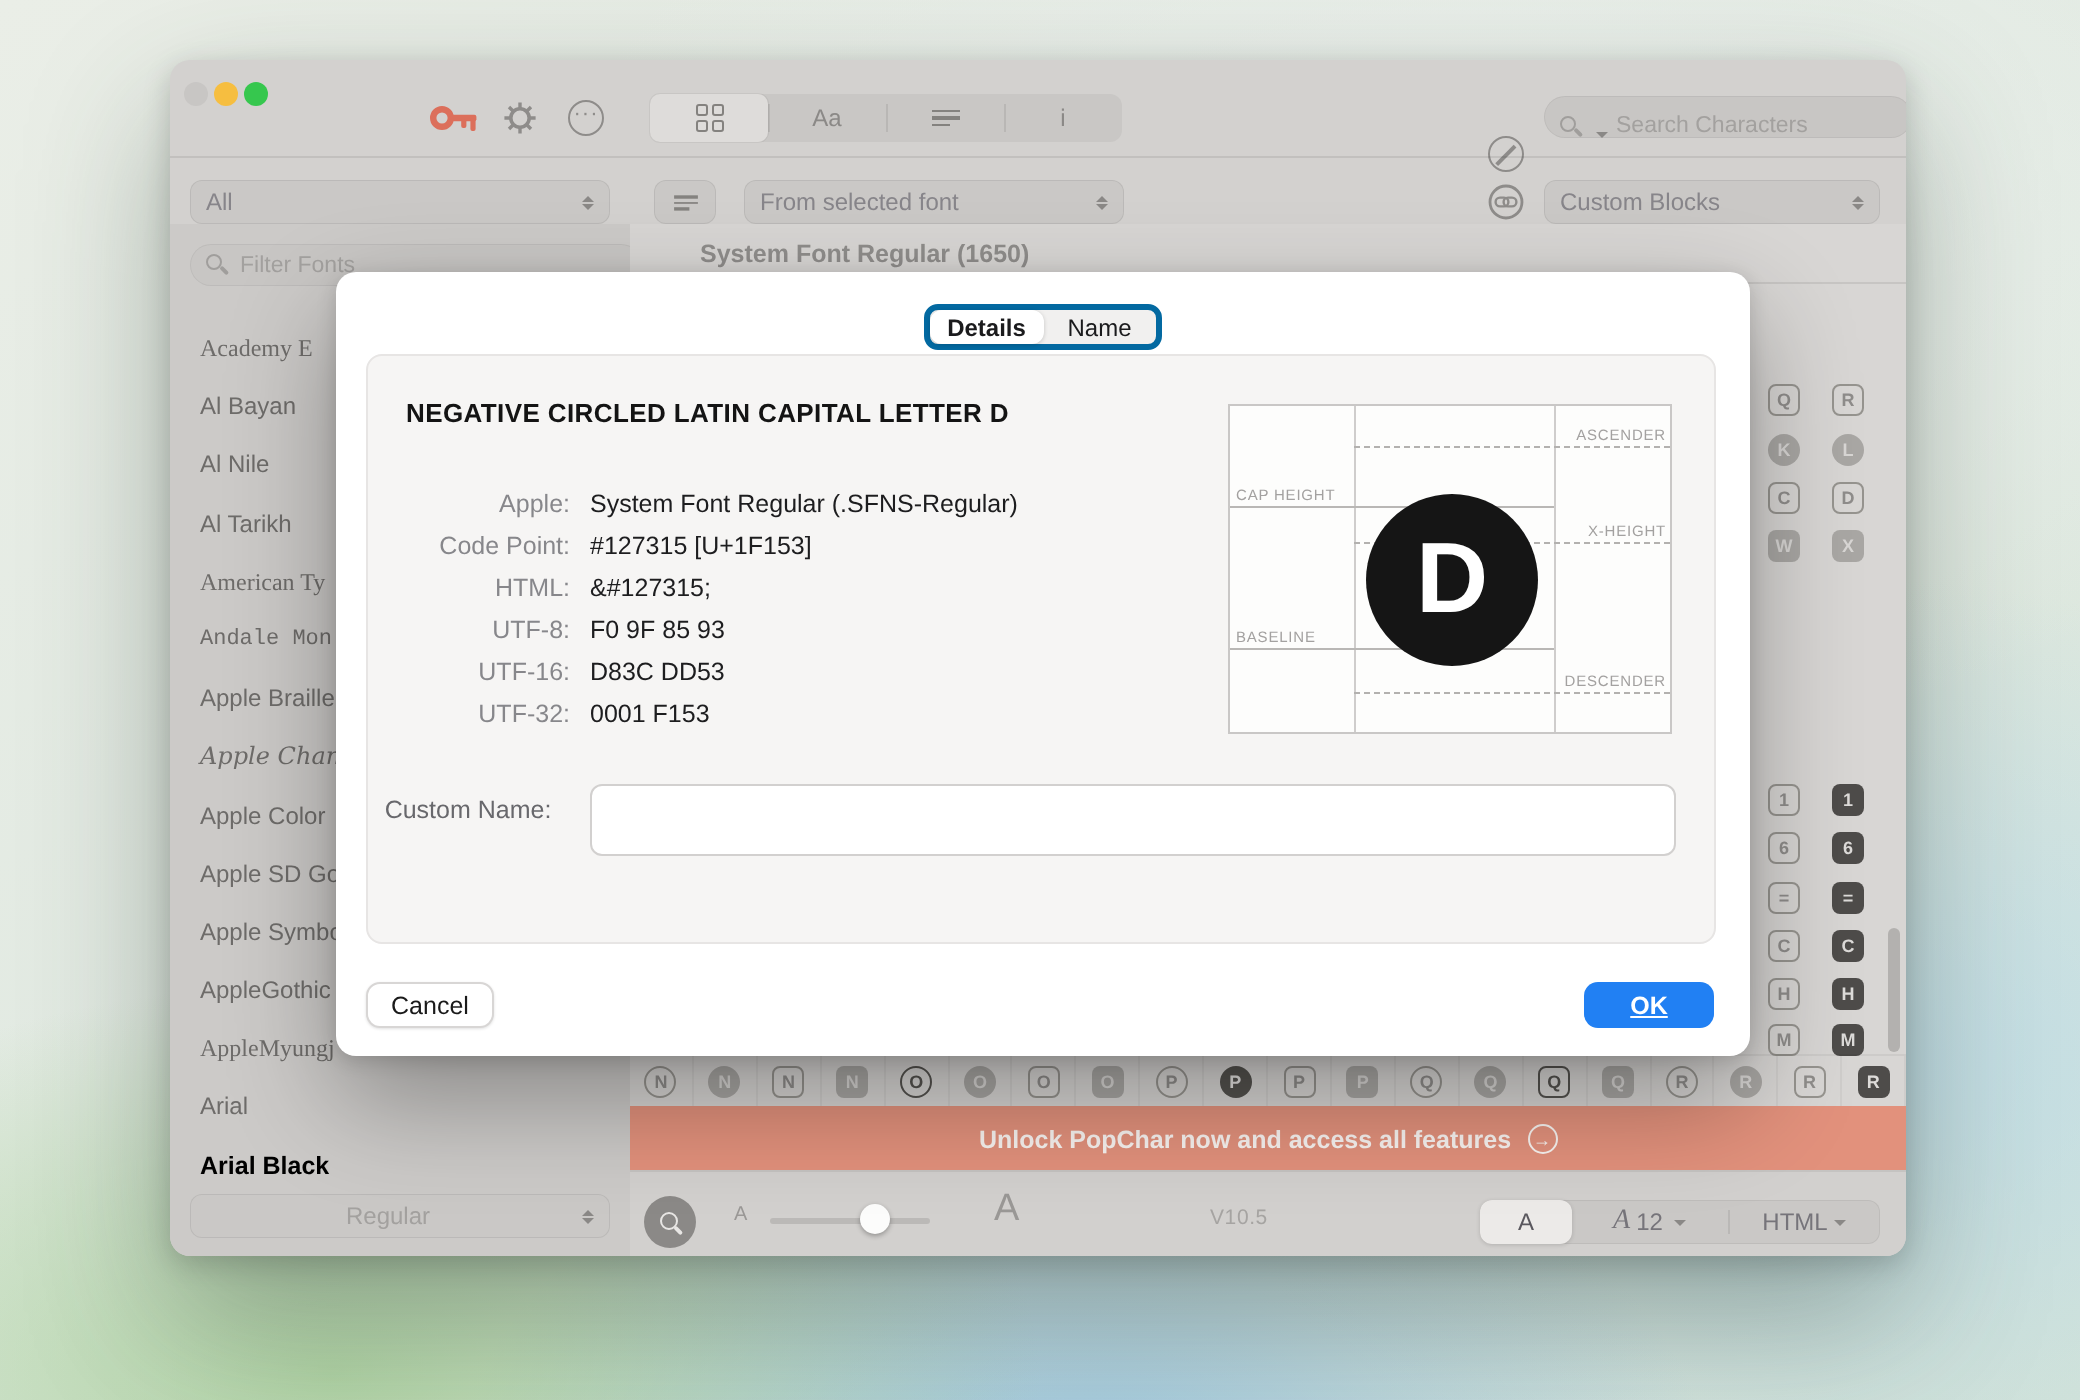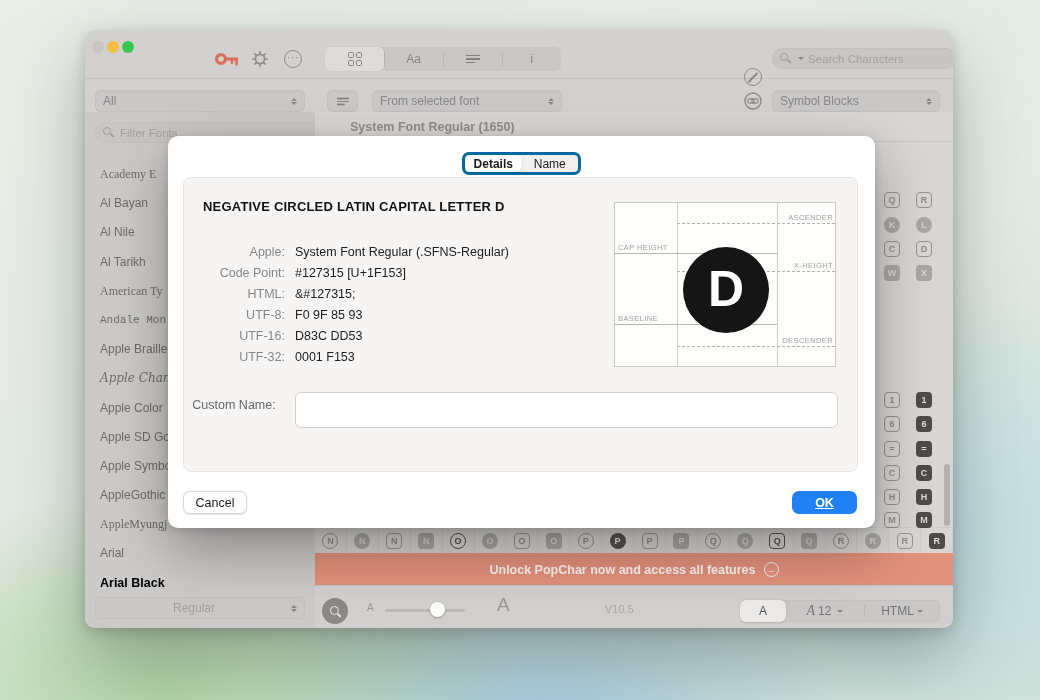--- a/index.html
+++ b/index.html
@@ -184,21 +184,21 @@
             <span></span>
           </span>
       </div>
       <div class="seg">
         <span>i</span>
       </div>
     </div>
 
     <span class="tb-icon circle-icon slash" style="left:659px;top:20px;"></span>
 
-    <div class="pill" style="left:687px;top:18px;width:168px;padding:0 8px;gap:4px;">
+    <div class="pill" style="left:687px;top:18px;width:168px;padding:0 8px;gap:4px;align-items:flex-end;">
       <span class="mag"></span>
       <span class="caret-dn"></span>
       <span>Search Characters</span>
     </div>
 
     <div class="hline row1-div"></div>
 
     <div class="select" style="left:10px;top:60px;width:210px;">
       <span class="lbl">All</span>
       <span class="updn">
@@ -221,21 +221,21 @@
         </span>
     </div>
     <span class="tb-icon" style="left:659px;top:62px;">
       <svg width="18" height="18" viewBox="0 0 18 18">
         <circle cx="9" cy="9" r="8" fill="none" stroke="#8e8c8a" stroke-width="1.4"></circle>
         <rect x="3.8" y="6.8" width="6.4" height="4.4" rx="2.2" fill="none" stroke="#8e8c8a" stroke-width="1.2"></rect>
         <rect x="7.8" y="6.8" width="6.4" height="4.4" rx="2.2" fill="none" stroke="#8e8c8a" stroke-width="1.2"></rect>
       </svg>
     </span>
     <div class="select" style="left:687px;top:60px;width:168px;">
-      <span class="lbl">Symbol Blocks</span>
+      <span class="lbl">Custom Blocks</span>
       <span class="updn">
           <i class="u"></i>
           <i class="d"></i>
         </span>
     </div>
 
     <div class="sidebar">
       <div class="pill" style="left:10px;top:10px;width:210px;padding:0 8px;gap:6px;">
         <span class="mag"></span>
         <span>Filter Fonts</span>

